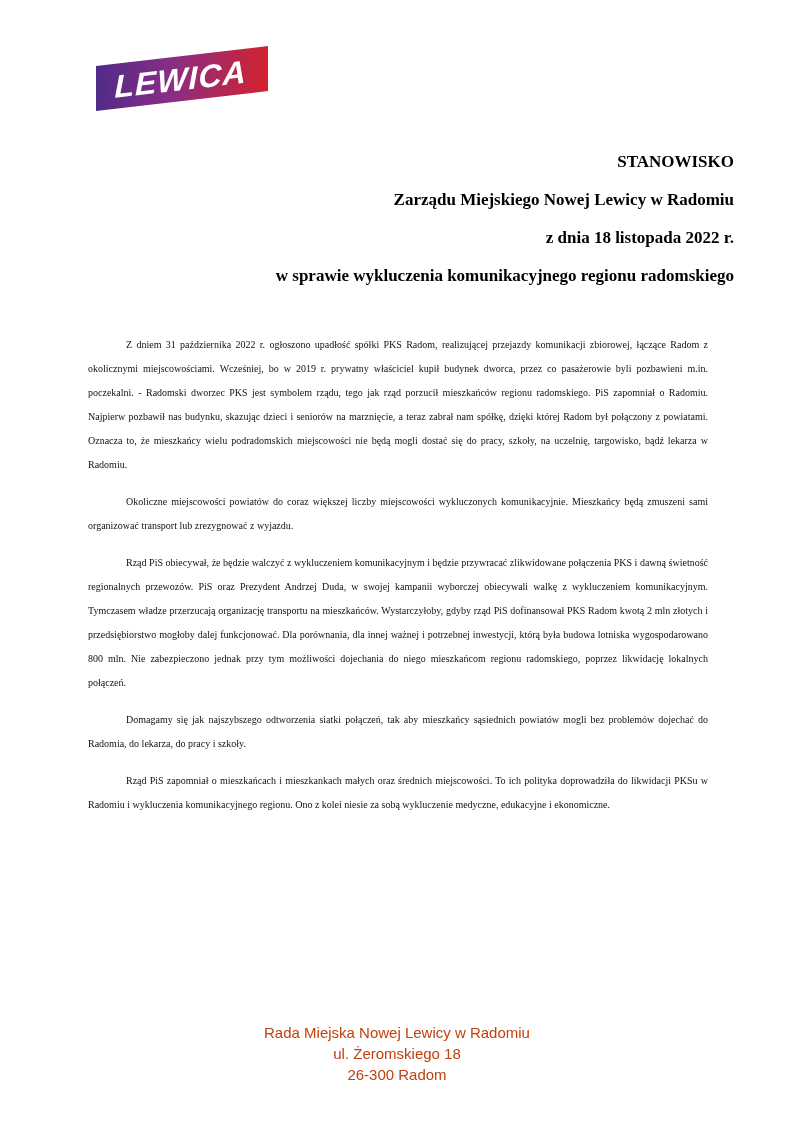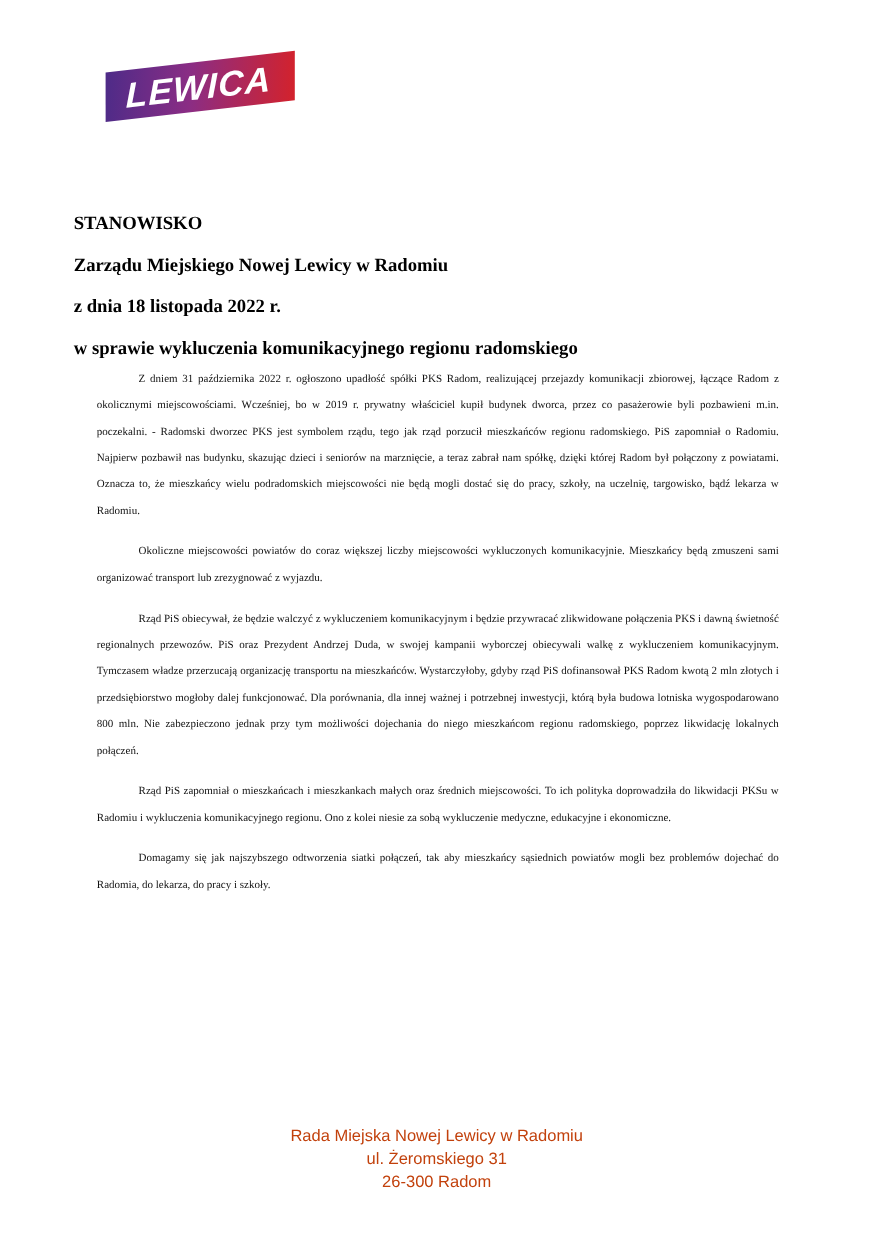--- a/index.html
+++ b/index.html
@@ -36,27 +36,26 @@
     letter-spacing: 1px;
     color: #ffffff;
     line-height: 1;
     padding-right: 3px;
   }
 
   
   .title-block {
     position: absolute;
     top: 153px;
-    left: 67px;
+    left: 48px;
     right: 60px;
-    text-align: left;
+    text-align: right;
     color: #000000;
     font-family: "Liberation Serif", "DejaVu Serif", serif;
     font-weight: bold;
-    margin-top: 41px;
   }
   .title-block p {
     font-size: 17px;
     line-height: 17px;
     margin-bottom: 21px;
   }
 
   
   .body-text {
     position: absolute;
@@ -100,23 +99,23 @@
     <p>STANOWISKO</p>
     <p>Zarządu Miejskiego Nowej Lewicy w Radomiu</p>
     <p>z dnia 18 listopada 2022 r.</p>
     <p>w sprawie wykluczenia komunikacyjnego regionu radomskiego</p>
   </div>
 
   <div class="body-text">
     <p>Z dniem 31 października 2022 r. ogłoszono upadłość spółki PKS Radom, realizującej przejazdy komunikacji zbiorowej, łączące Radom z okolicznymi miejscowościami. Wcześniej, bo w 2019 r. prywatny właściciel kupił budynek dworca, przez co pasażerowie byli pozbawieni m.in. poczekalni. - Radomski dworzec PKS jest symbolem rządu, tego jak rząd porzucił mieszkańców regionu radomskiego. PiS zapomniał o Radomiu. Najpierw pozbawił nas budynku, skazując dzieci i seniorów na marznięcie, a teraz zabrał nam spółkę, dzięki której Radom był połączony z powiatami. Oznacza to, że mieszkańcy wielu podradomskich miejscowości nie będą mogli dostać się do pracy, szkoły, na uczelnię, targowisko, bądź lekarza w Radomiu.</p>
     <p>Okoliczne miejscowości powiatów do coraz większej liczby miejscowości wykluczonych komunikacyjnie. Mieszkańcy będą zmuszeni sami organizować transport lub zrezygnować z wyjazdu.</p>
     <p>Rząd PiS obiecywał, że będzie walczyć z wykluczeniem komunikacyjnym i będzie przywracać zlikwidowane połączenia PKS i dawną świetność regionalnych przewozów. PiS oraz Prezydent Andrzej Duda, w swojej kampanii wyborczej obiecywali walkę z wykluczeniem komunikacyjnym. Tymczasem władze przerzucają organizację transportu na mieszkańców. Wystarczyłoby, gdyby rząd PiS dofinansował PKS Radom kwotą 2 mln złotych i przedsiębiorstwo mogłoby dalej funkcjonować. Dla porównania, dla innej ważnej i potrzebnej inwestycji, którą była budowa lotniska wygospodarowano 800 mln. Nie zabezpieczono jednak przy tym możliwości dojechania do niego mieszkańcom regionu radomskiego, poprzez likwidację lokalnych połączeń.</p>
+    <p>Domagamy się jak najszybszego odtworzenia siatki połączeń, tak aby mieszkańcy sąsiednich powiatów mogli bez problemów dojechać do Radomia, do lekarza, do pracy i szkoły.</p>
     <p>Rząd PiS zapomniał o mieszkańcach i mieszkankach małych oraz średnich miejscowości. To ich polityka doprowadziła do likwidacji PKSu w Radomiu i wykluczenia komunikacyjnego regionu. Ono z kolei niesie za sobą wykluczenie medyczne, edukacyjne i ekonomiczne.</p>
-    <p>Domagamy się jak najszybszego odtworzenia siatki połączeń, tak aby mieszkańcy sąsiednich powiatów mogli bez problemów dojechać do Radomia, do lekarza, do pracy i szkoły.</p>
   </div>
 
   <div class="footer">
     <div>Rada Miejska Nowej Lewicy w Radomiu</div>
-    <div>ul. Żeromskiego 31</div>
+    <div>ul. Żeromskiego 18</div>
     <div>26-300 Radom</div>
   </div>
 
 </div>
 
 </body></html>

